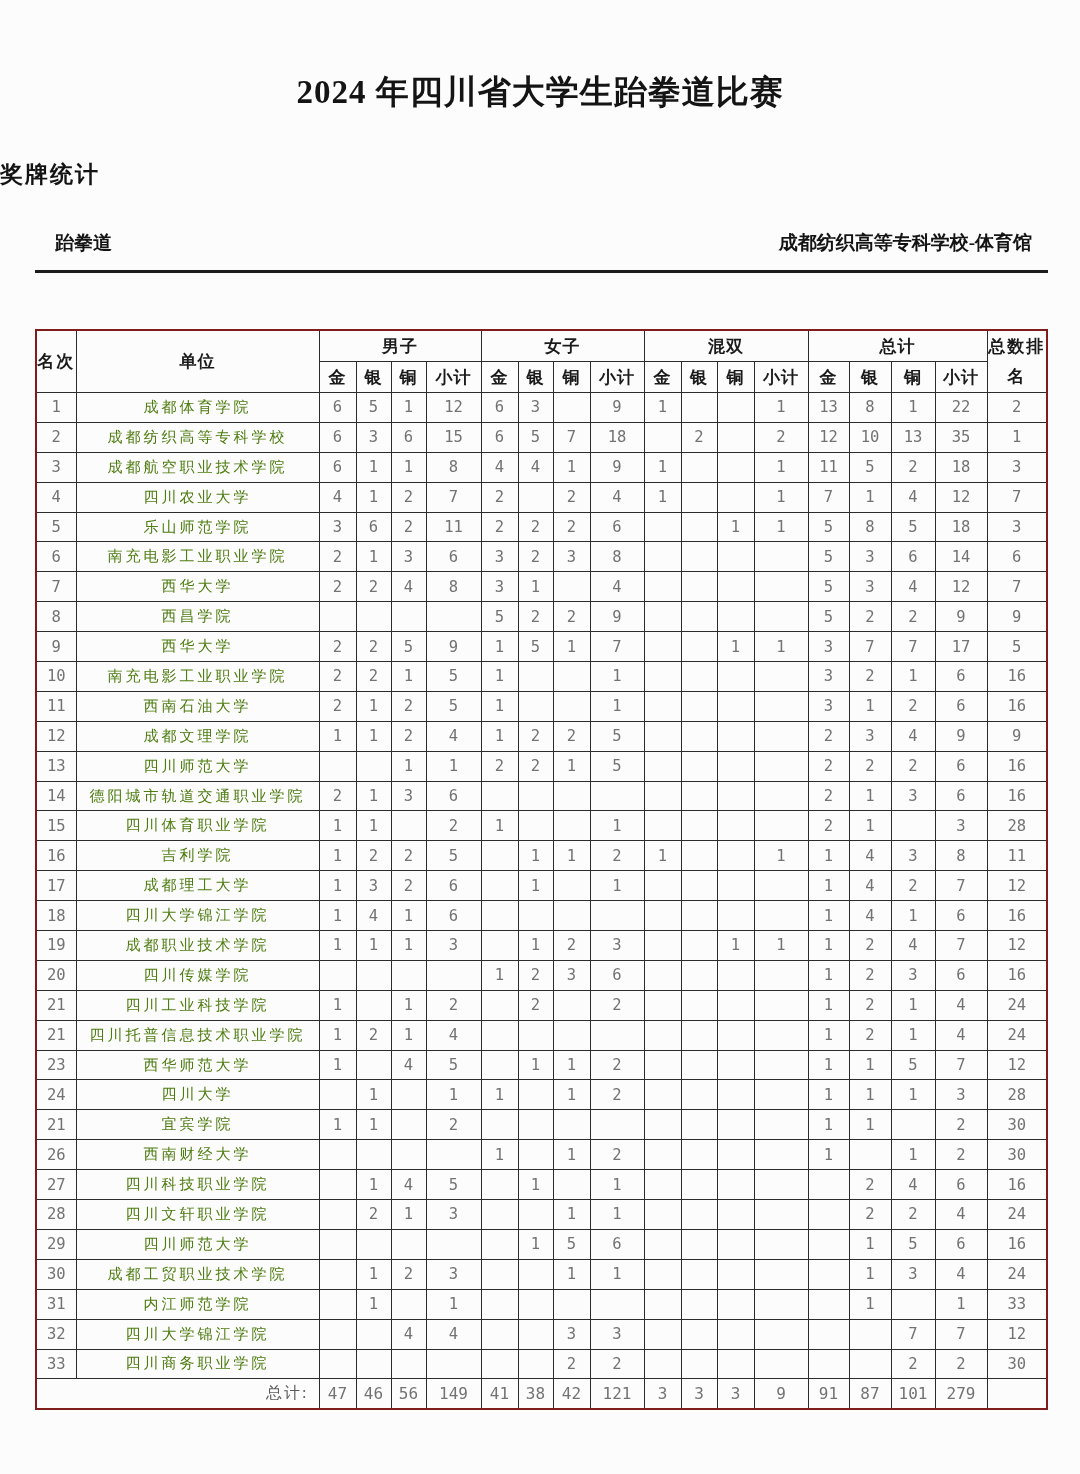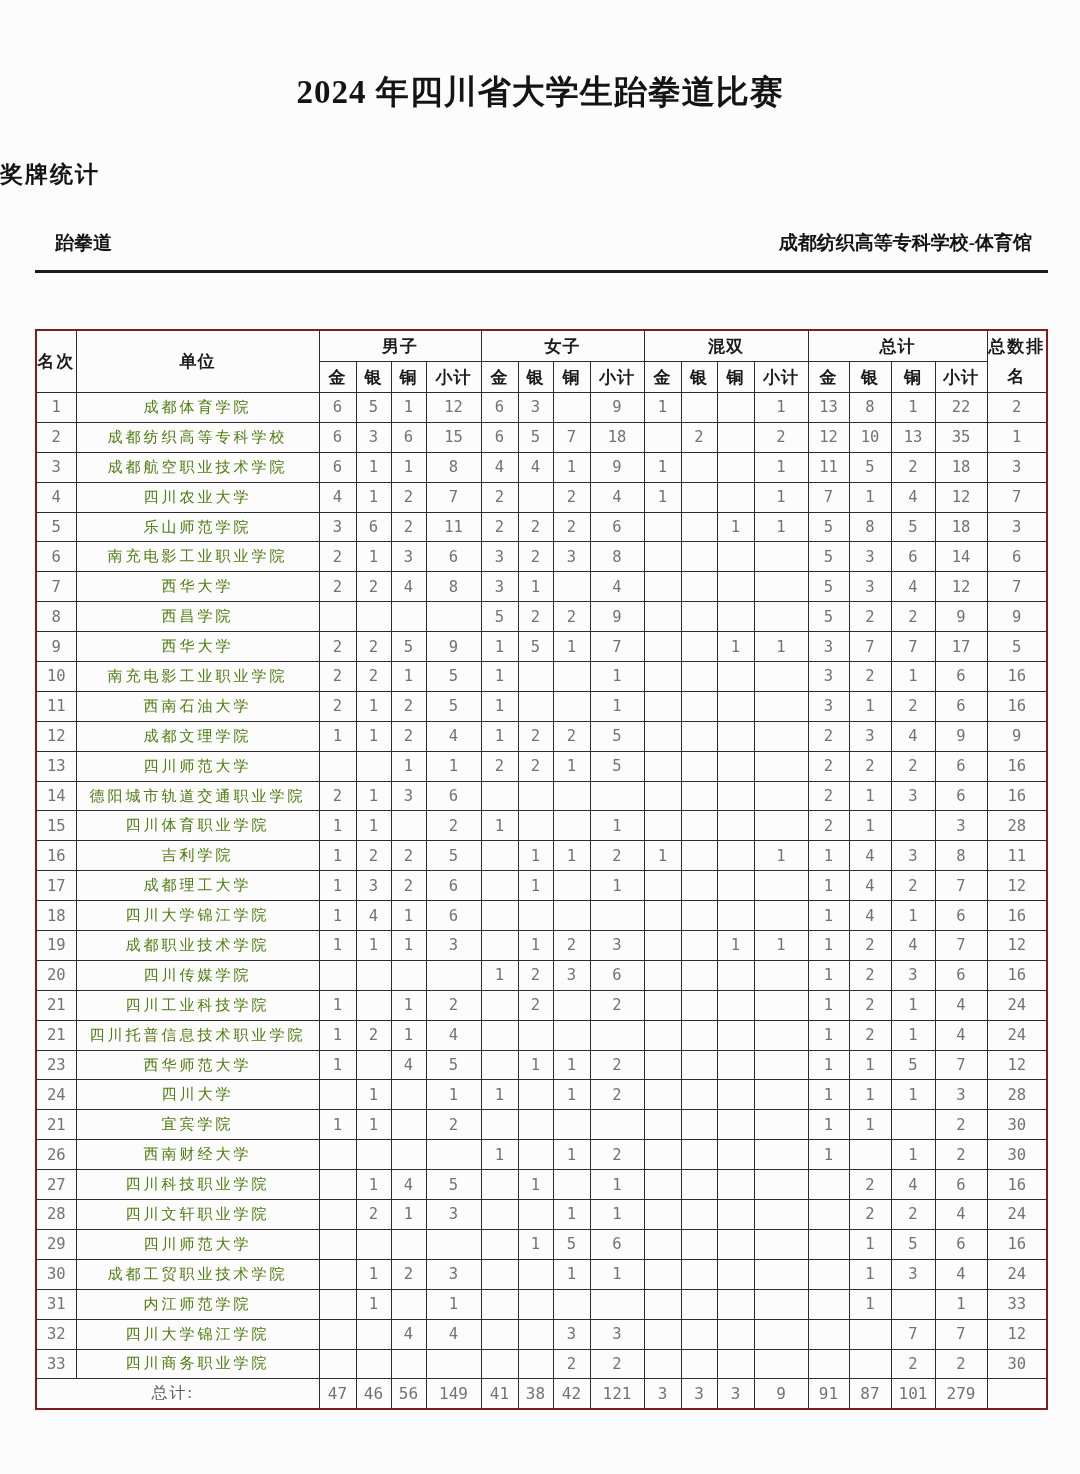--- a/index.html
+++ b/index.html
@@ -90,21 +90,21 @@
     letter-spacing: 3px;
   }
   tfoot td {
     height: 29px;
     font-size: 16px;
     color: #737373;
     font-family: "DejaVu Sans Mono", "Liberation Serif", monospace;
   }
   tfoot td.total-label {
     font-family: "Liberation Serif", serif;
-    text-align: center;
+    text-align: right;
     padding-right: 10px;
     font-size: 16px;
     color: #5c5c5c;
     letter-spacing: 2px;
   }
 </style>
 </head>
 <body>
 
 <div class="page">

